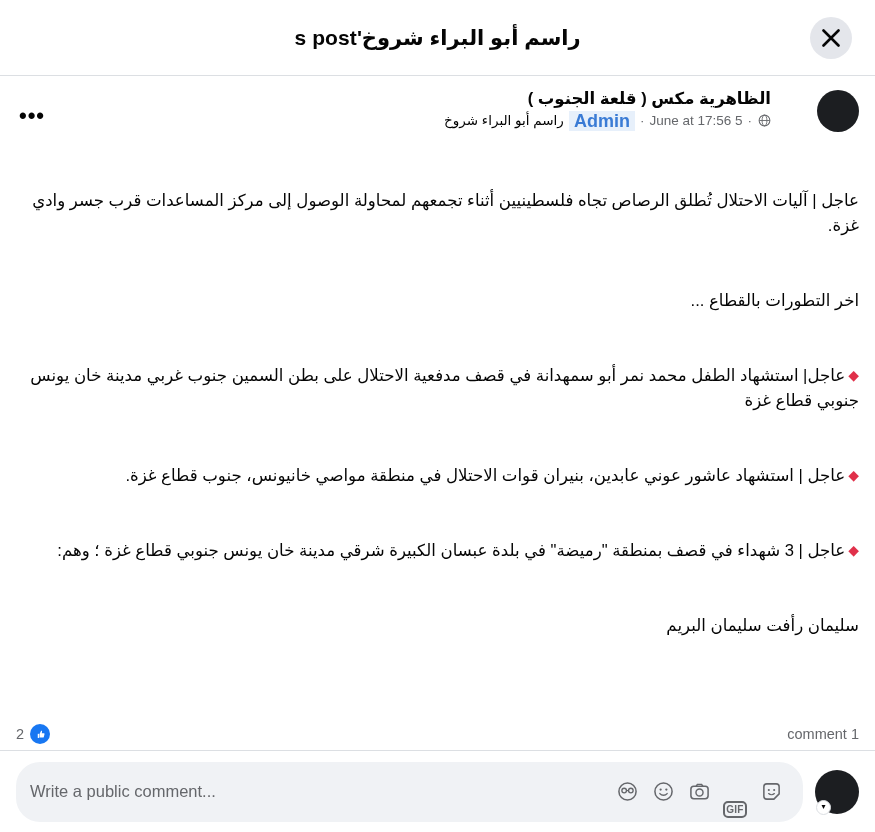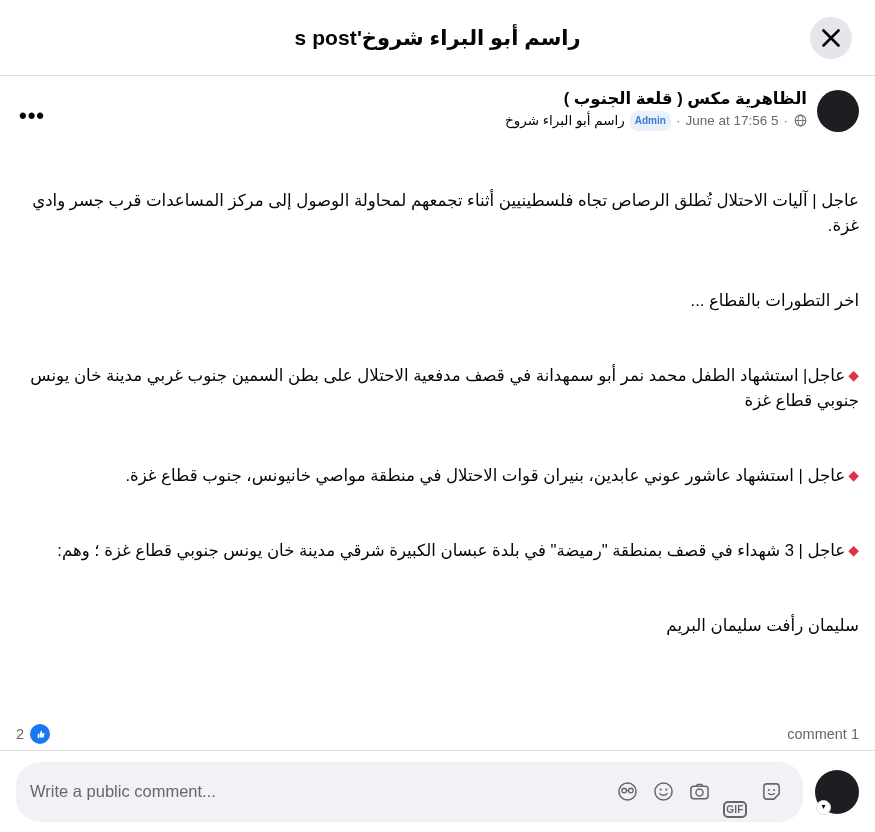--- a/index.html
+++ b/index.html
@@ -58,20 +58,21 @@
     flex: 1 1 auto;
     overflow: hidden;
     position: relative;
     background: #fff;
   }
   .post-header {
     display: flex;
     align-items: flex-start;
     padding: 12px 16px 4px 16px;
     direction: rtl;
+    gap: 36px;
   }
   .avatar {
     width: 42px; height: 42px;
     border-radius: 50%;
     background: #1c1e21;
     flex: 0 0 42px;
     margin-left: 10px;
     margin-top: 2px;
   }
   .post-headtext {
@@ -105,23 +106,23 @@
     width: 14px; height: 14px;
     line-height: 14px;
     font-size: 13px;
     color: #65676b;
   }
   .meta-sep { color: #65676b; }
   .admin-badge {
     color: #3a7bd5;
     font-weight: bold;
     background: #e7f0fb;
-    border-radius: 8px;
+    border-radius: 0;
     padding: 1px 5px;
-    font-size: 10px;
+    font-size: 18px;
   }
   .meta-author { color: #000000; }
   .meta-date { color: #65676b; }
 
   .more-button {
     position: absolute;
     left: 14px;
     top: 22px;
     width: 36px; height: 36px;
     border-radius: 50%;

